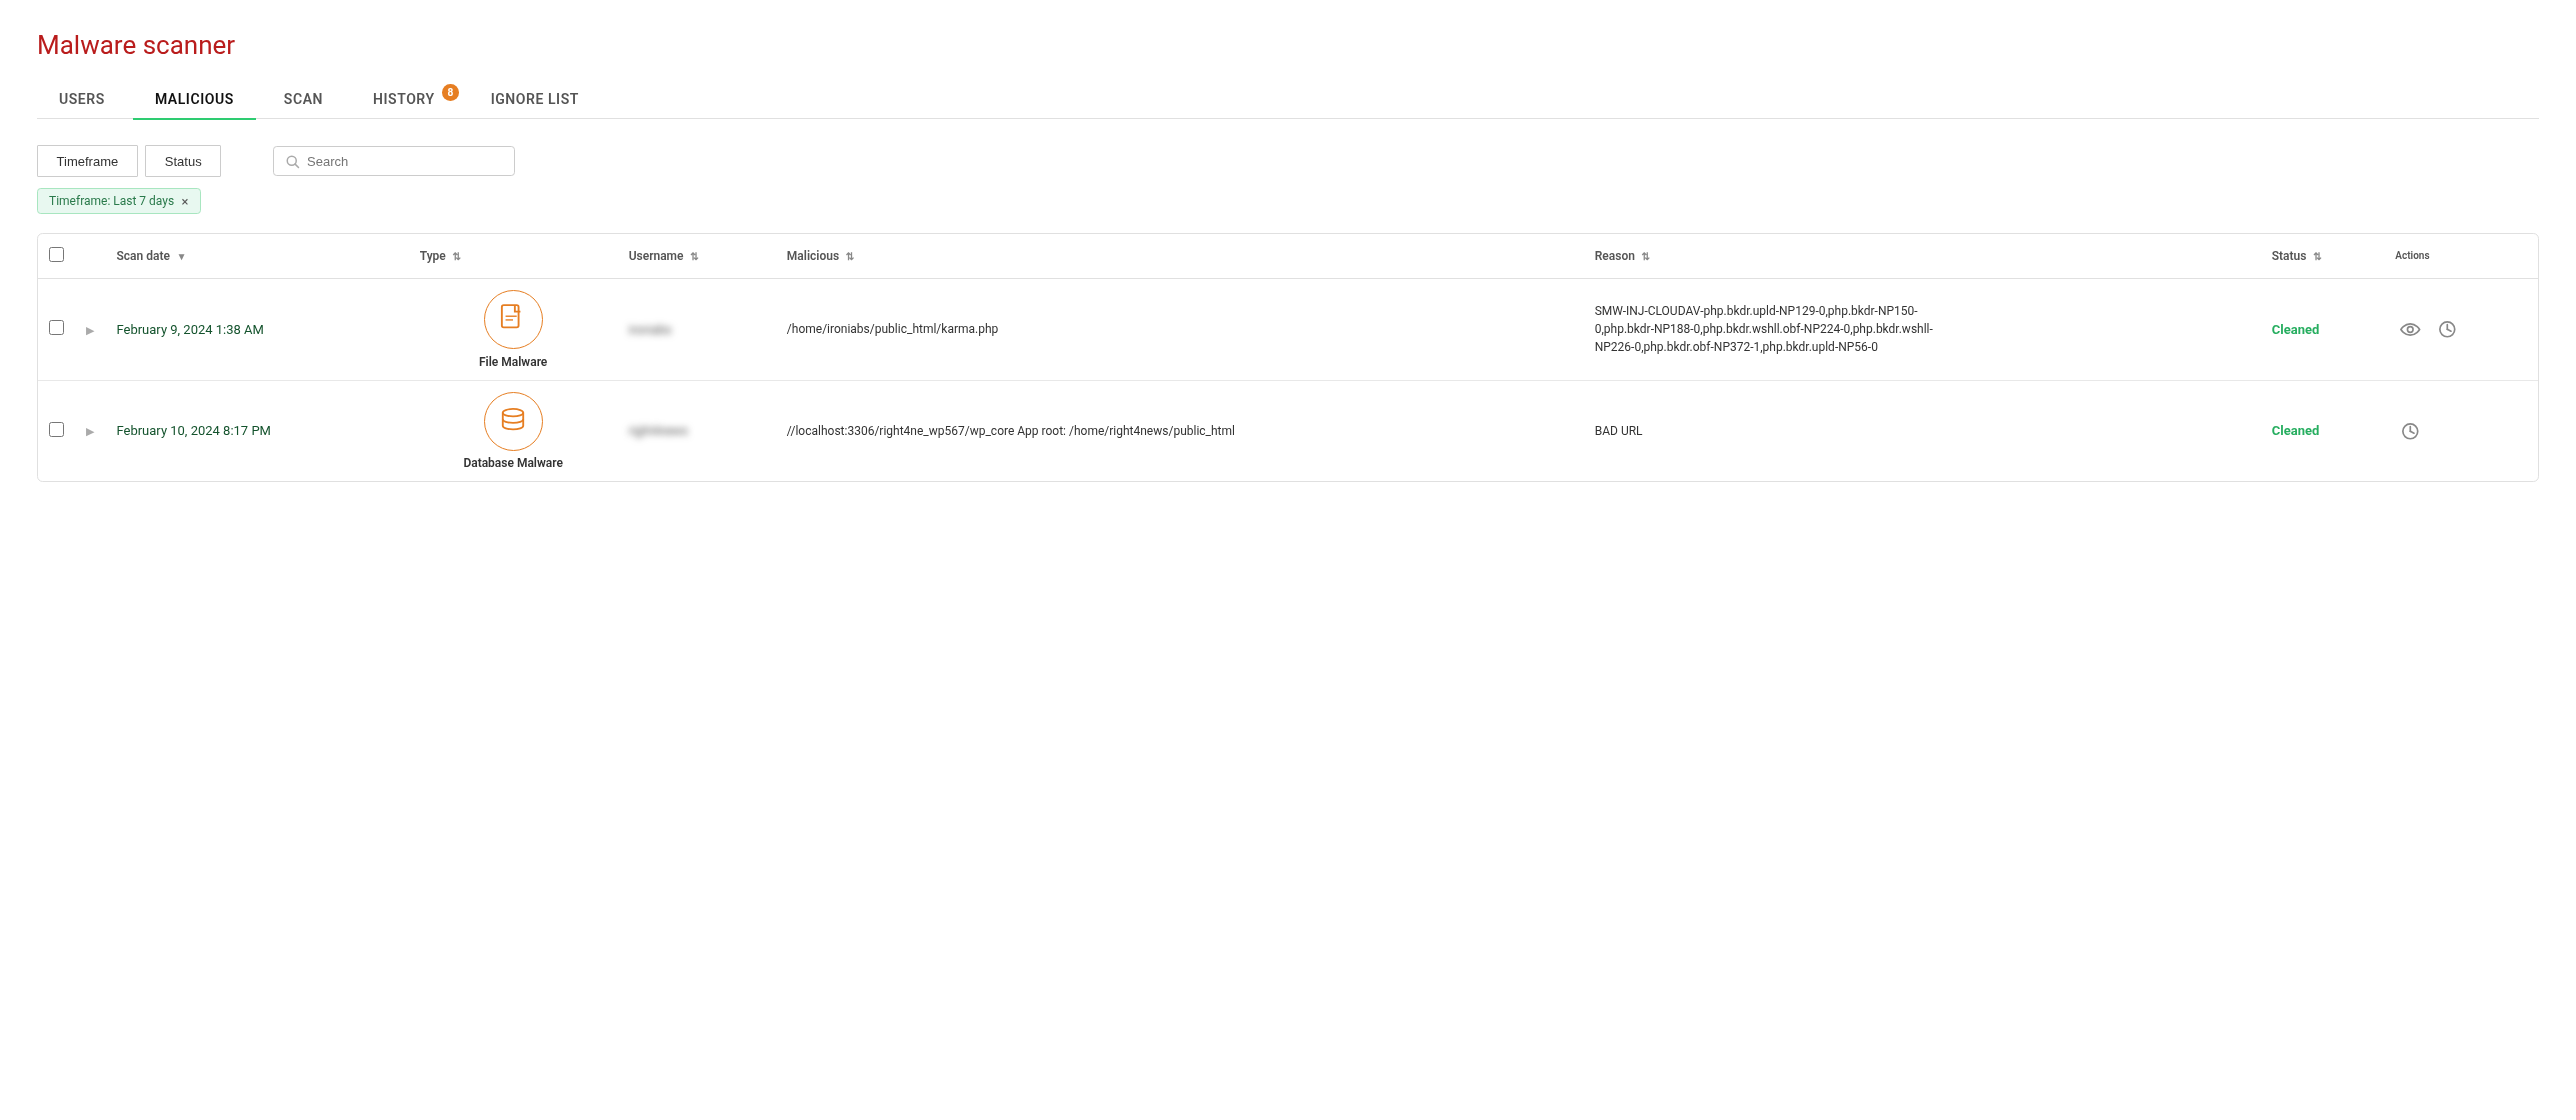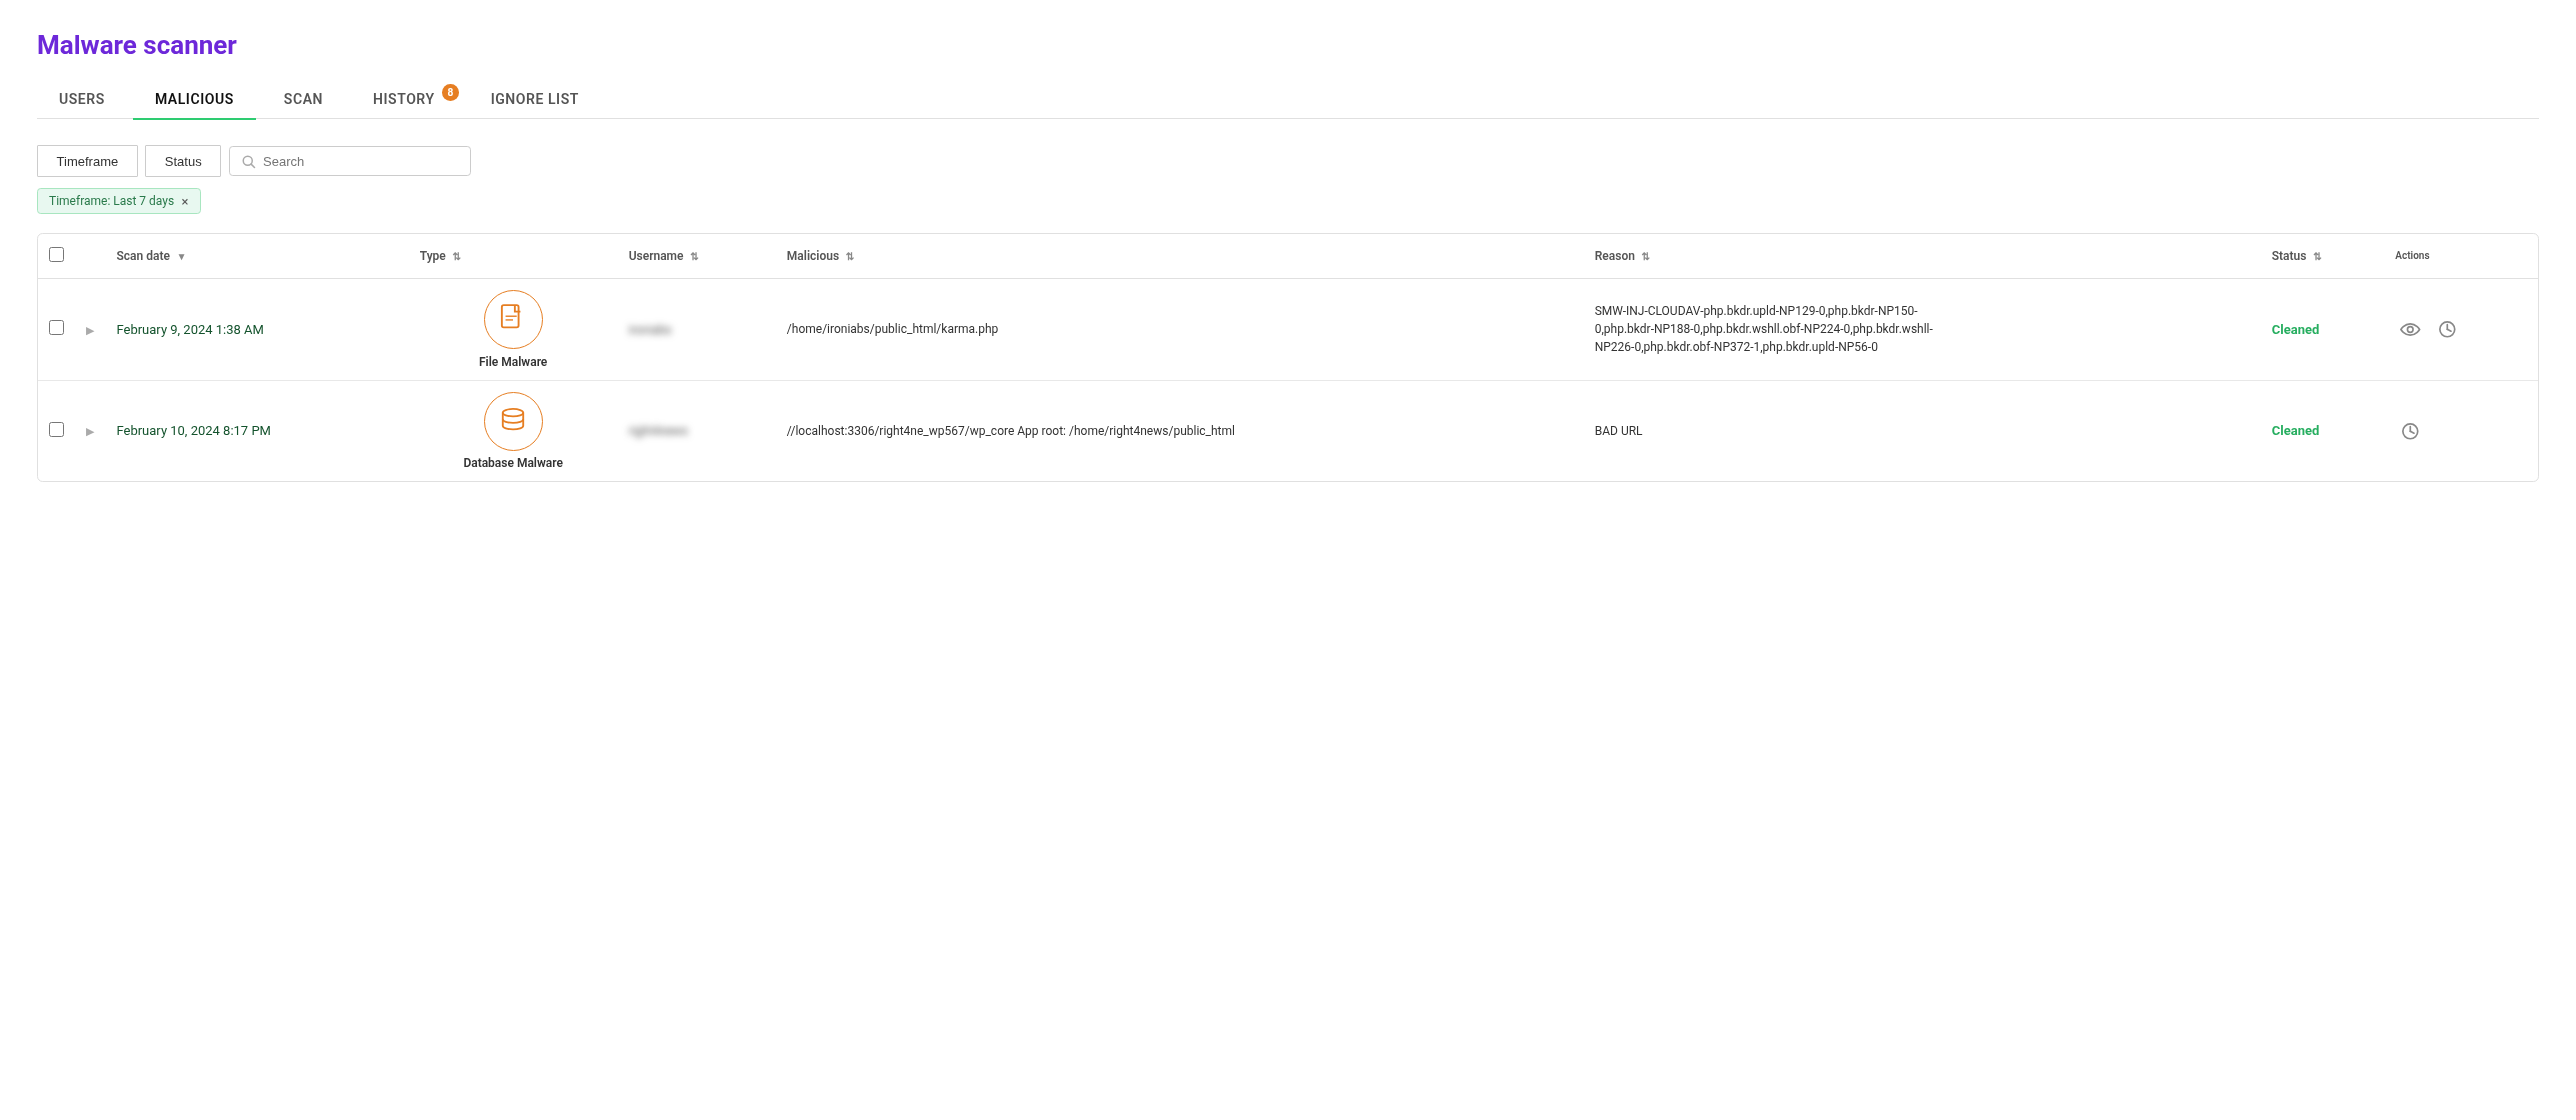--- a/index.html
+++ b/index.html
@@ -5,23 +5,23 @@
     * { box-sizing: border-box; margin: 0; padding: 0; }
     body {
       font-family: -apple-system, BlinkMacSystemFont, 'Segoe UI', Roboto, sans-serif;
       background: #fff;
       color: #333;
       padding: 30px 37px;
       font-size: 14px;
     }
     h1 {
       font-size: 26px;
-      font-weight: 700;
+      font-weight: 400;
       margin-bottom: 22px;
-      color: #6d28d9;
+      color: #b91c1c;
     }
     .tabs {
       display: flex;
       align-items: center;
       gap: 6px;
       border-bottom: 1.9px solid #e0e0e0;
       margin-bottom: 26px;
     }
     .tab {
       padding: 9.3px 22px 11px;
@@ -72,20 +72,21 @@
     }
     .search-box {
       display: flex;
       align-items: center;
       border: 0.9px solid #ccc;
       border-radius: 3.7px;
       padding: 6.5px 11px;
       gap: 7.4px;
       min-width: 242px;
       background: #fff;
+      margin-left: 44px;
     }
     .search-box input {
       border: none;
       outline: none;
       font-size: 13px;
       color: #888;
       background: transparent;
       width: 100%;
     }
     .search-icon-svg {

